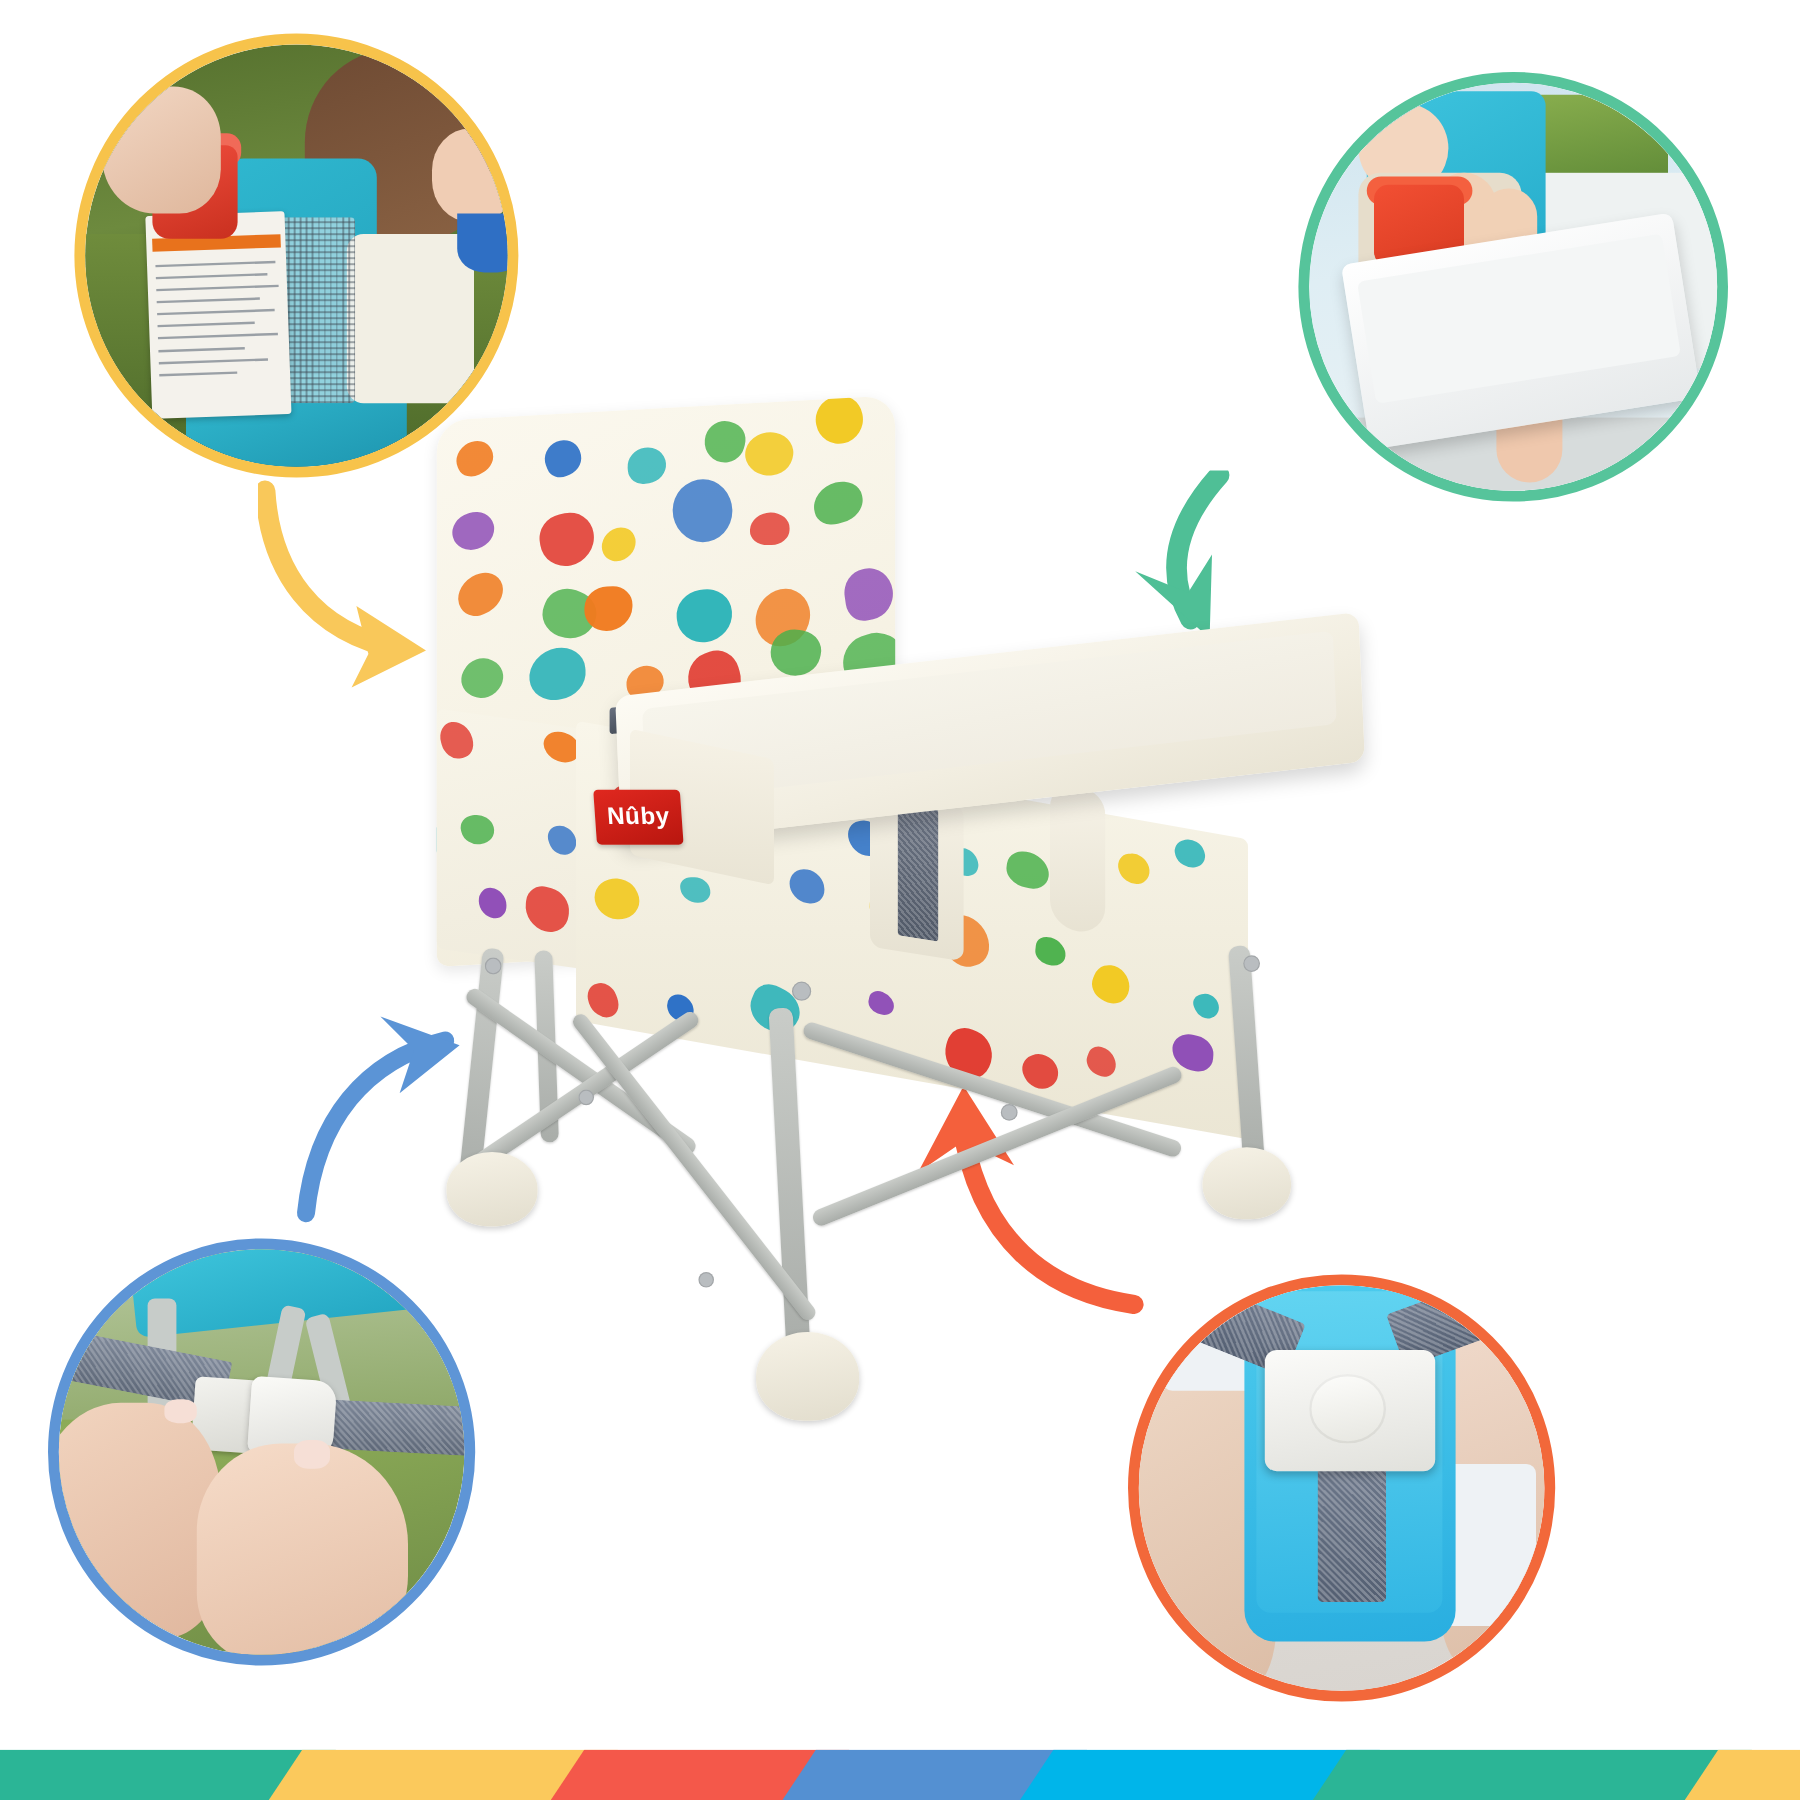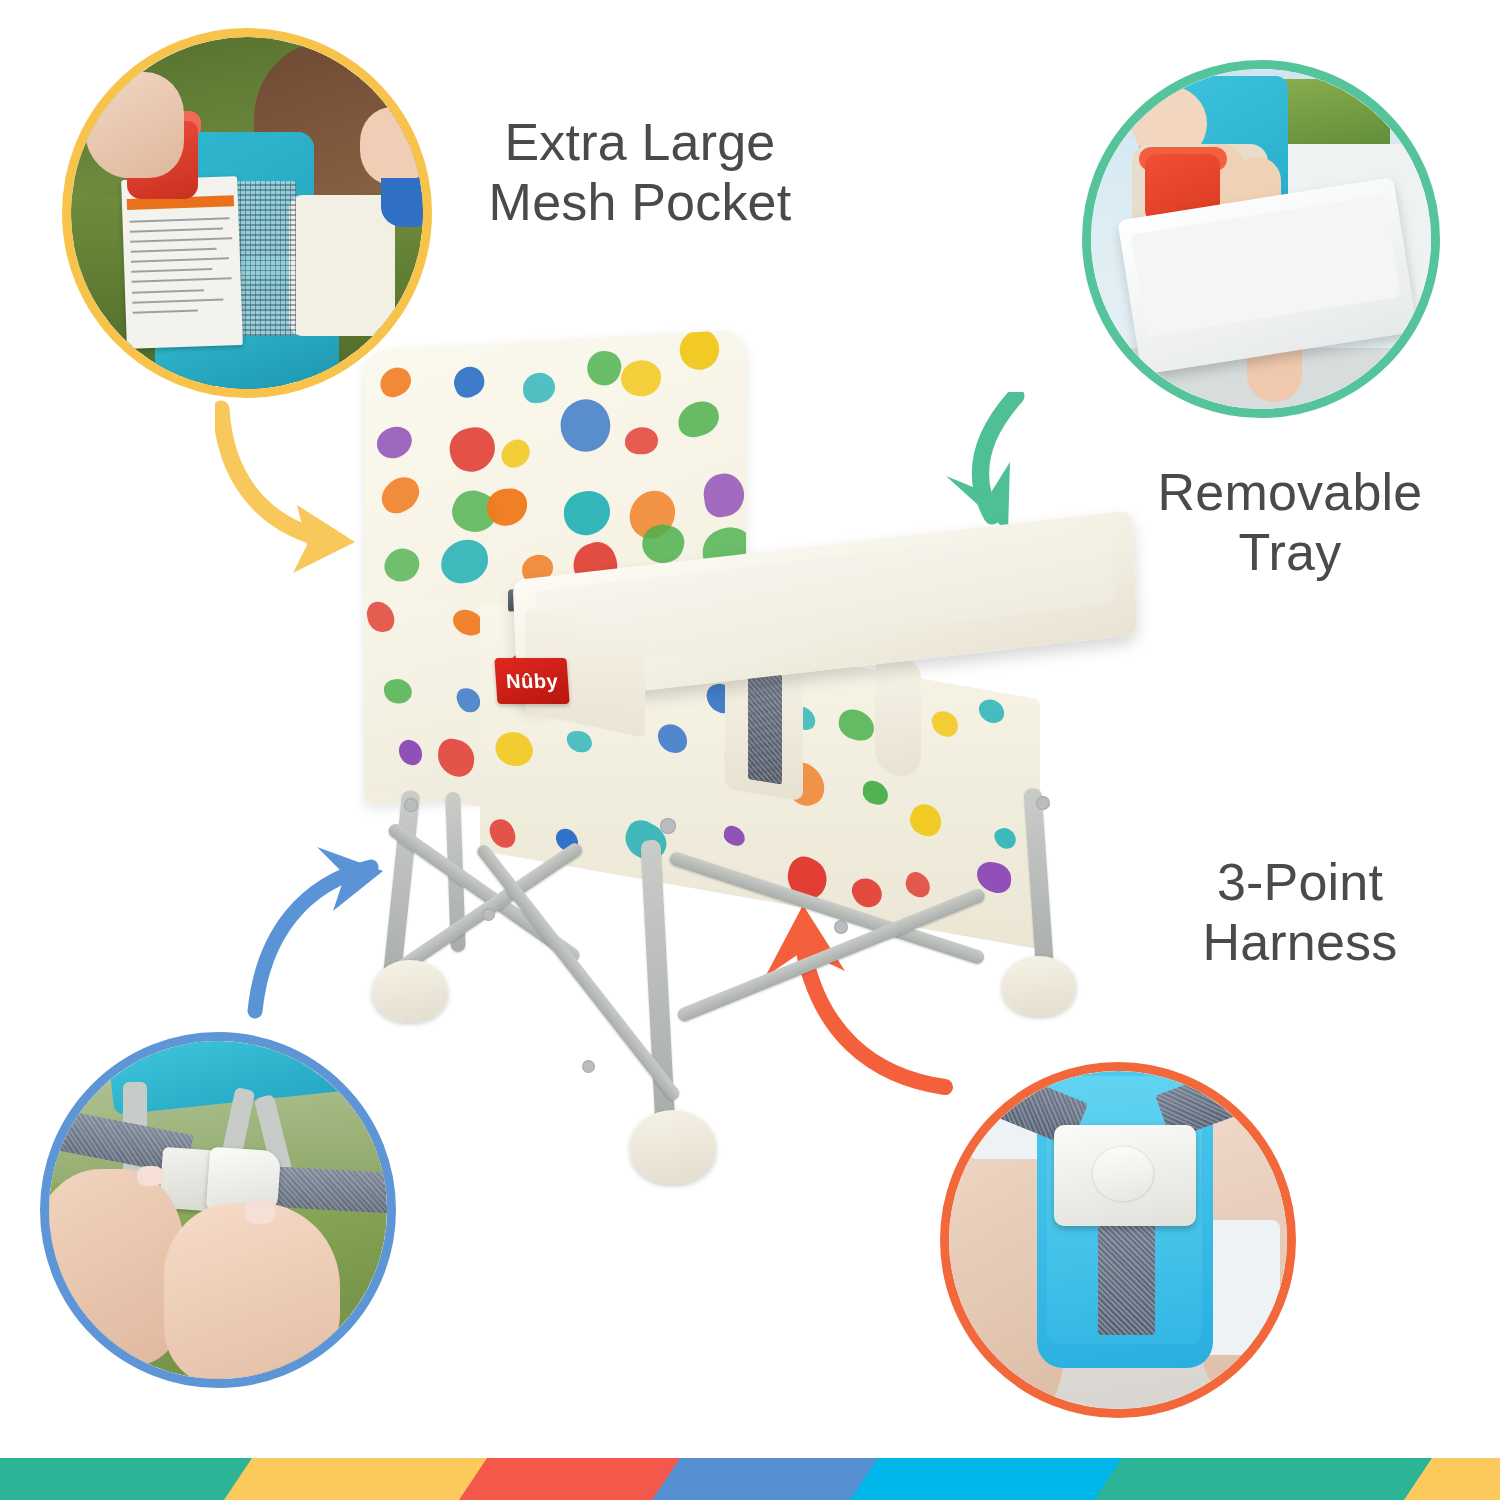--- a/index.html
+++ b/index.html
@@ -280,26 +280,20 @@
           <div class="padin"></div>
         </div>
       <div class="strap" style="left:2%;top:2%;width:38%;height:14%;transform:rotate(22deg);"></div>
       <div class="strap" style="left:62%;top:0%;width:40%;height:14%;transform:rotate(-20deg);"></div>
       <div class="strap" style="left:44%;top:40%;width:17%;height:38%;"></div>
       <div class="buckle"></div>
       <div class="btn"></div>
     </div>
   </div>
 
-  <div class="callout" id="label-mesh" style="color: rgb(74, 74, 74);">Extra Large
-Mesh Pocket</div>
-  <div class="callout" id="label-tray" style="color: rgb(74, 74, 74);">Removable
-Tray</div>
-  <div class="callout" id="label-harness" style="color: rgb(74, 74, 74);">3-Point
-Harness</div>
 
   <svg class="arrow" id="arrow-yellow" style="left:215px;top:395px;width:210px;height:185px;" viewBox="0 0 210 185">
     <path d="M6 14 C 10 80, 45 132, 118 146" fill="none" stroke="#F9C85A" stroke-width="17" stroke-linecap="round"></path>
     <path d="M82 110 L140 147 L78 178 L92 150 Z" fill="#F9C85A"></path>
   </svg>
 
   <svg class="arrow" id="arrow-green" style="left:930px;top:392px;width:175px;height:160px;" viewBox="0 0 175 160">
     <path d="M86 4 C 50 44, 40 84, 62 124" fill="none" stroke="#4FBF96" stroke-width="17" stroke-linecap="round"></path>
     <path d="M16 84 L78 140 L80 70 L60 102 Z" fill="#4FBF96"></path>
   </svg>

